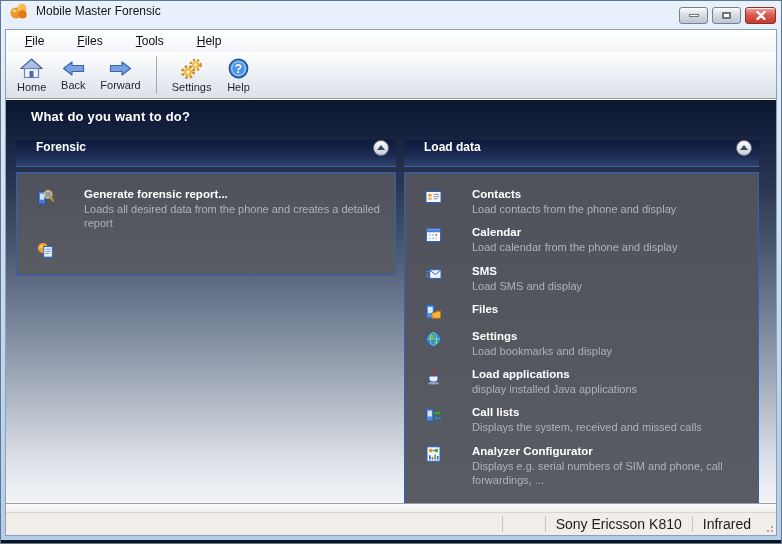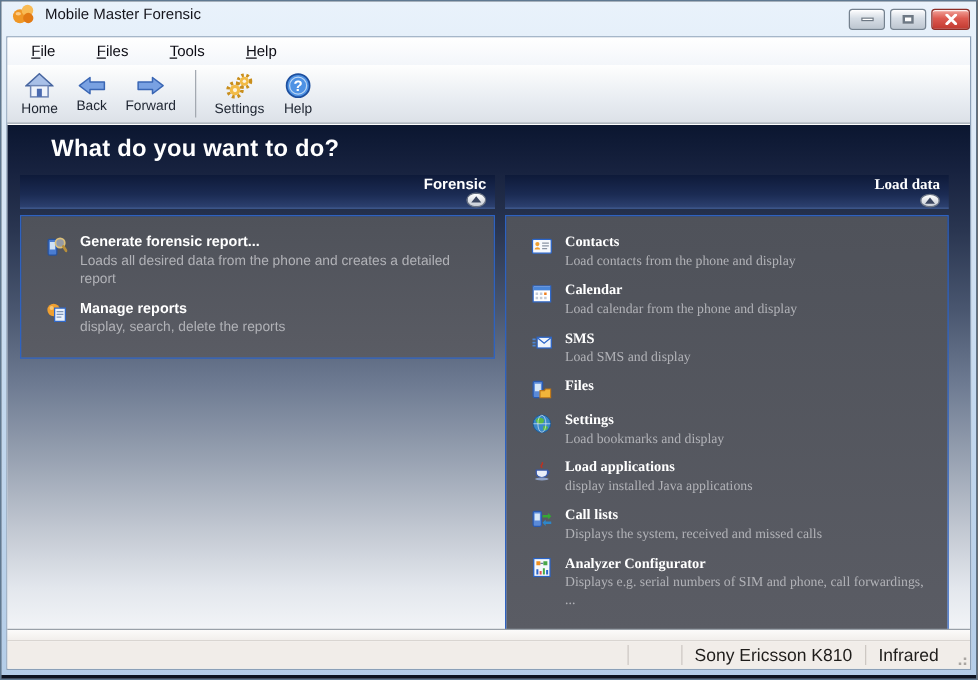--- a/index.html
+++ b/index.html
@@ -39,43 +39,43 @@
 
   .toolbar { height:47px; background:linear-gradient(#fefefe,#eaeef3 55%,#dce1e8); border-bottom:1px solid #96a0ab; display:flex; align-items:center; padding:0 4px; }
   .tool-btn { height:42px; min-width:40px; padding:1px 7px 0; display:flex; flex-direction:column; align-items:center; justify-content:center; gap:2px; font-size:11px; color:#1d2430; border-radius:3px; }
   .tool-sep { width:1px; height:38px; background:#a3a9b1; margin:0 8px; }
 
   
   .content {
     position:absolute; top:70px; left:0; right:0; bottom:32px;
     background:linear-gradient(180deg,#0b1630 0%, #17223f 9%, #2a3651 21%, #4a5770 37%, #6f7c93 52%, #97a1b1 66%, #c1c7d1 80%, #e3e7ed 92%, #f2f4f7 100%);
   }
-  .content-header { padding:9px 0 0 35px; color:#ffffff; font-weight:bold; font-size:19px; letter-spacing:.2px; }
+  .content-header { padding:9px 0 0 25px; color:#ffffff; font-weight:bold; font-size:13px; letter-spacing:.2px; }
 
   .panel { position:absolute; top:40px; }
   .panel-forensic { left:10px;  width:380px; }
-  .panel-loaddata { left:398px; width:355px;font-family:Liberation Serif, serif; }
+  .panel-loaddata { left:398px; width:355px; }
   .panel-header {
-    height:27px; display:flex; align-items:flex-end; padding:0 7px 0 20px;
+    height:27px; display:flex; align-items:flex-start; padding:0 7px 0 20px;
     background:linear-gradient(180deg,#0e1a39,#1b2b53 60%,#2d4170);
-    border-bottom:1px solid #44639f; color:#fff; font-weight:bold; font-size:12px;flex-direction:column;
+    border-bottom:1px solid #44639f; color:#fff; font-weight:bold; font-size:12px;
   }
   .collapse-btn {
     margin-left:auto; width:16px; height:16px; border-radius:50%;
     border:1px solid #6b7484; background:linear-gradient(#ffffff,#c6cbd4);
     display:flex; align-items:center; justify-content:center;
   }
   .chevron-up { width:0; height:0; border-left:4px solid transparent; border-right:4px solid transparent; border-bottom:5px solid #3b4660; margin-top:-1px; }
 
   .panel-body {
     margin-top:5px; border:1px solid #2e62c0;
     background:linear-gradient(180deg,#4f525a,#5a5c64);
     padding:10px 12px 12px 20px;
   }
-  .item { display:flex; gap:10px; padding:5px 0; cursor:default; }
+  .item { display:flex; gap:30px; padding:5px 0; cursor:default; }
   .item-icon { flex:0 0 17px; width:17px; padding-top:1px; }
   .item-text { flex:1; }
   .item-title { font-weight:bold; color:#ffffff; font-size:11.5px; }
   .item-desc  { color:#b1b2b7; font-size:11px; line-height:1.3; margin-top:2px; max-width:312px; }
 
   
   .pre-status { position:absolute; left:0; right:0; bottom:22px; height:10px;
     background:linear-gradient(#fcfbfa,#f2efec); border-top:1px solid #99a0a8; border-bottom:1px solid #d9d5d1; }
   .statusbar { position:absolute; left:0; right:0; bottom:0; height:22px; background:#f1ede9;
     display:flex; align-items:center; justify-content:flex-end; font-size:14px; color:#1f1d1b; }
@@ -202,24 +202,20 @@
             <span class="item-icon">
               <svg width="17" height="16" viewBox="0 0 16 16">
                 <circle cx="5.4" cy="6" r="5" fill="#f0a030"></circle>
                 <circle cx="3.8" cy="4.4" r="1.6" fill="#f9c878"></circle>
                 <rect x="6.2" y="4.5" width="8.6" height="10.6" fill="#e9f1fc" stroke="#3068c8" stroke-width="1"></rect>
                 <line x1="7.8" y1="7.2" x2="13.2" y2="7.2" stroke="#7f96b8" stroke-width="1"></line>
                 <line x1="7.8" y1="9.4" x2="13.2" y2="9.4" stroke="#7f96b8" stroke-width="1"></line>
                 <line x1="7.8" y1="11.6" x2="11.6" y2="11.6" stroke="#7f96b8" stroke-width="1"></line>
               </svg>
             </span>
-            <span class="item-text">
-              <div class="item-title">Manage reports</div>
-              <div class="item-desc">display, search, delete the reports</div>
-            </span>
           </div>
 
         </div>
       </div>
 
       <div class="panel panel-loaddata">
         <div class="panel-header">
           <span>Load data</span>
           <span class="collapse-btn">
             <span class="chevron-up"></span>

